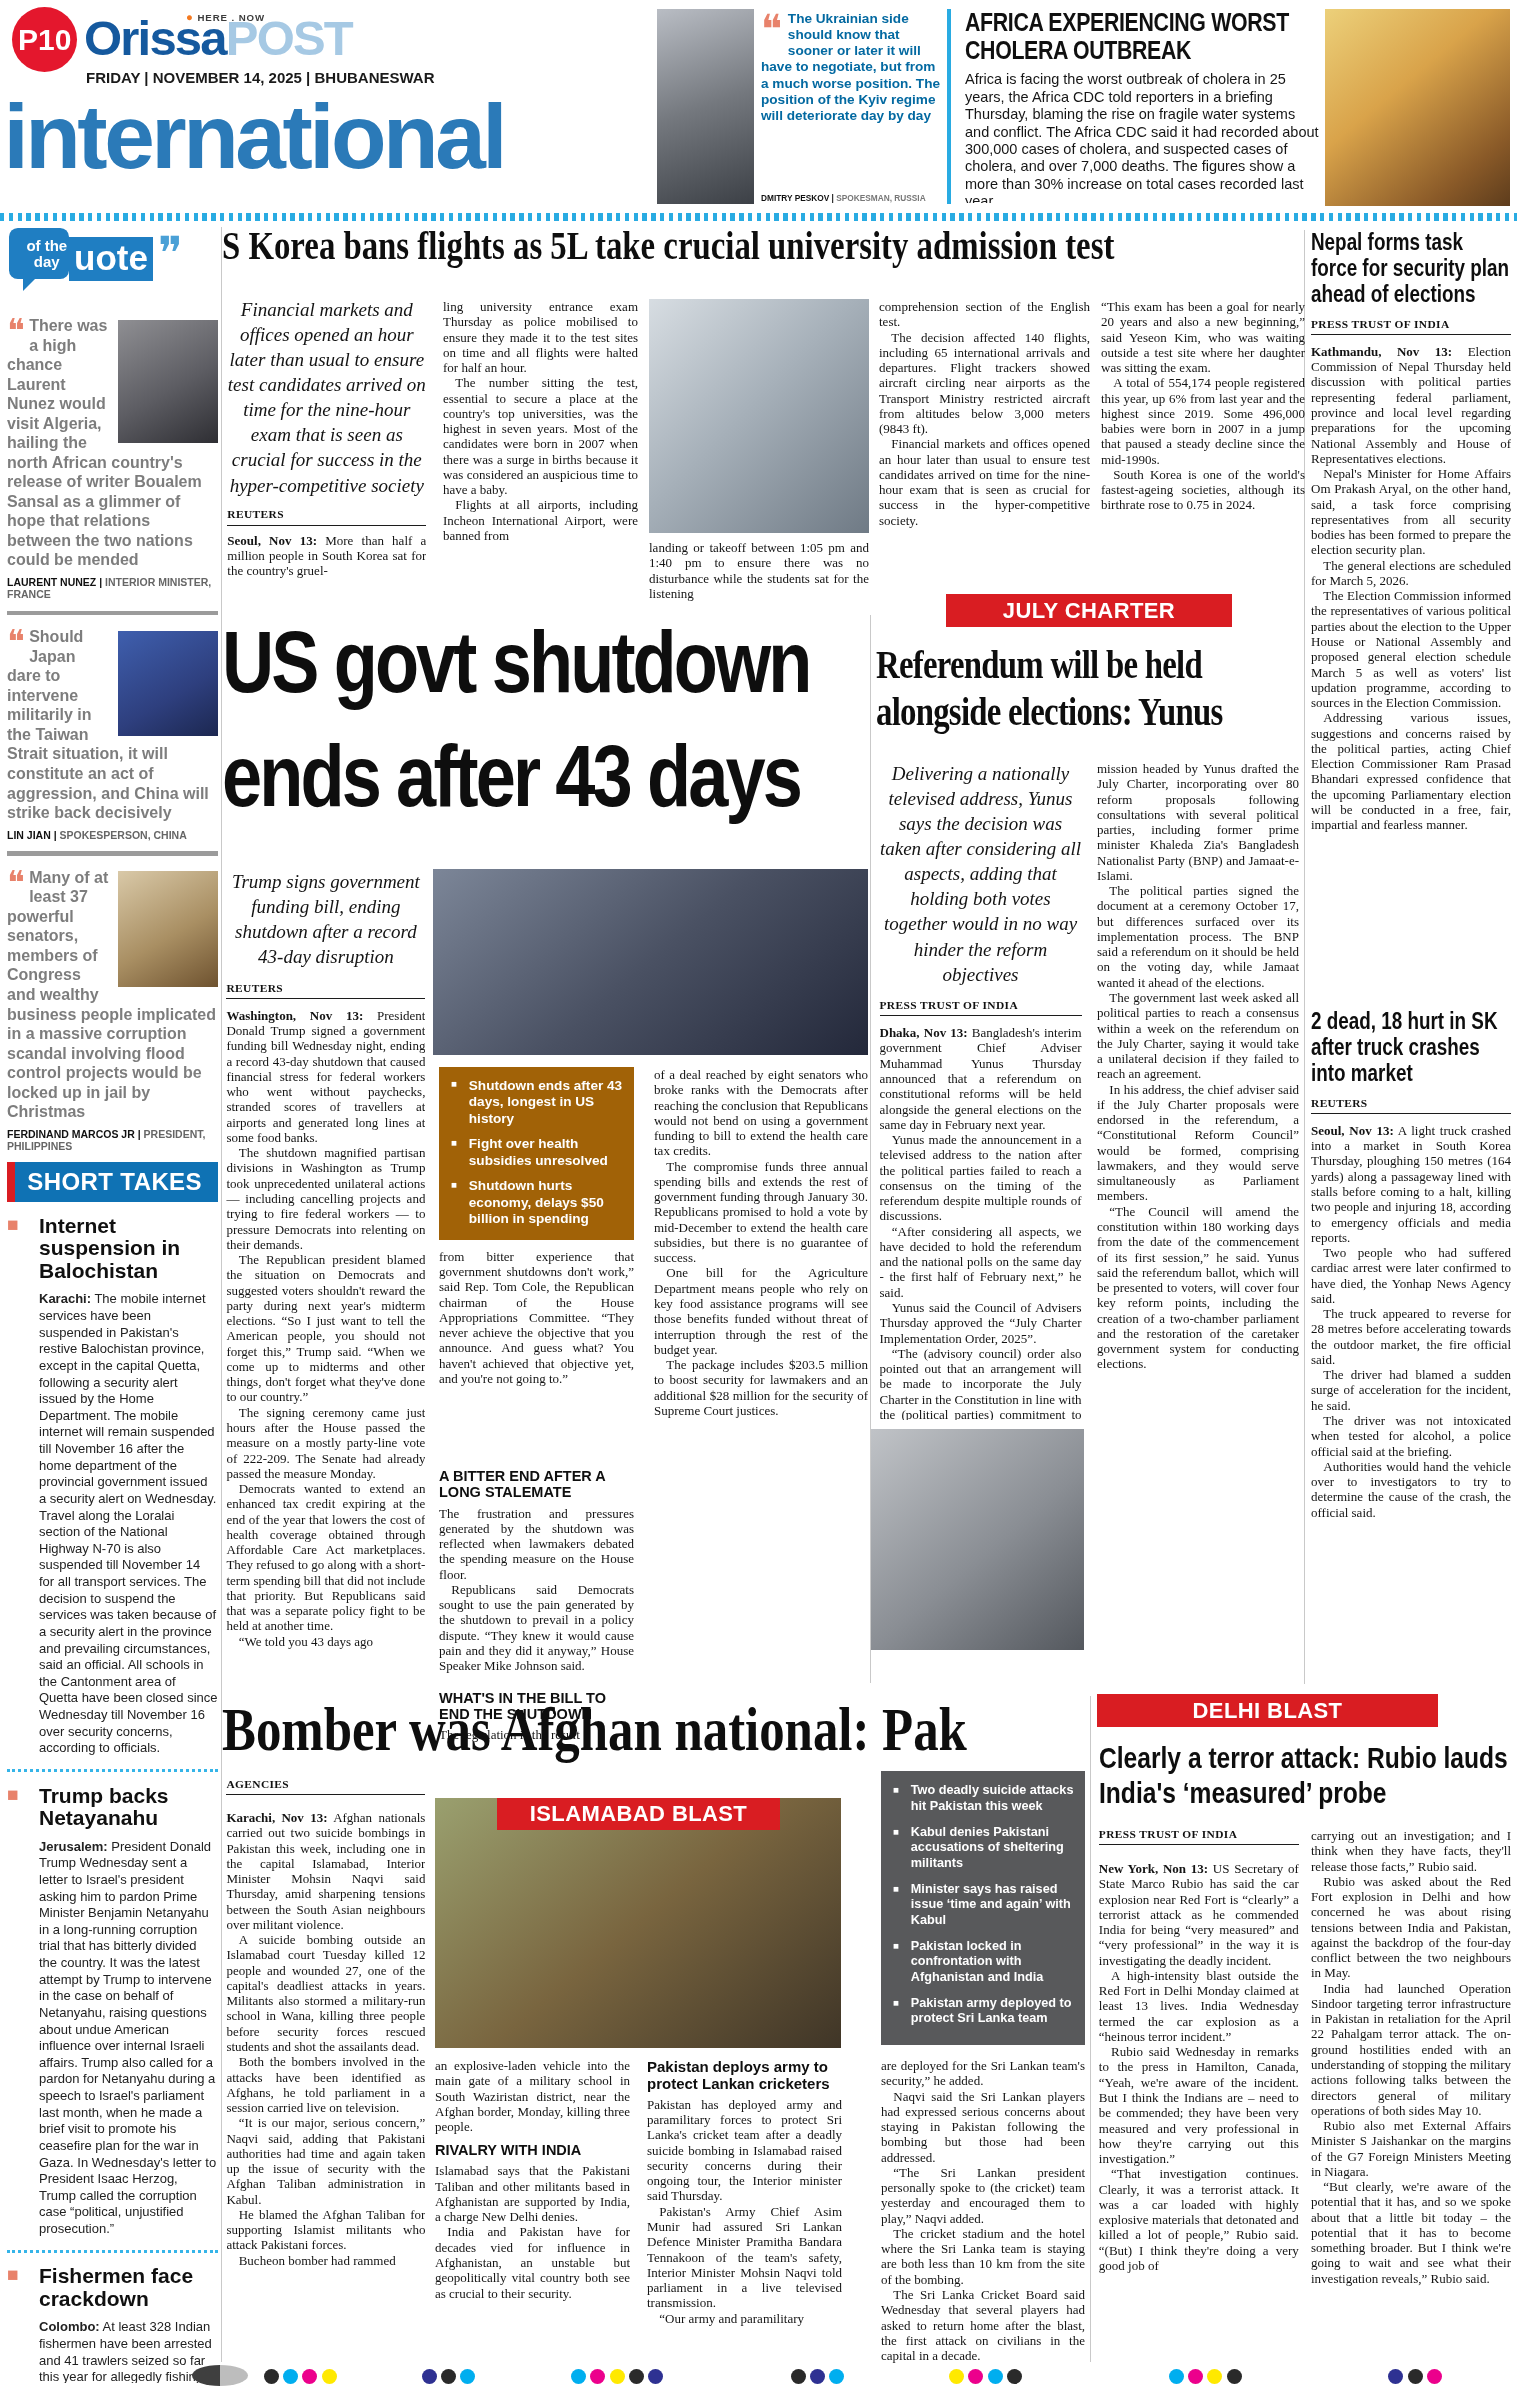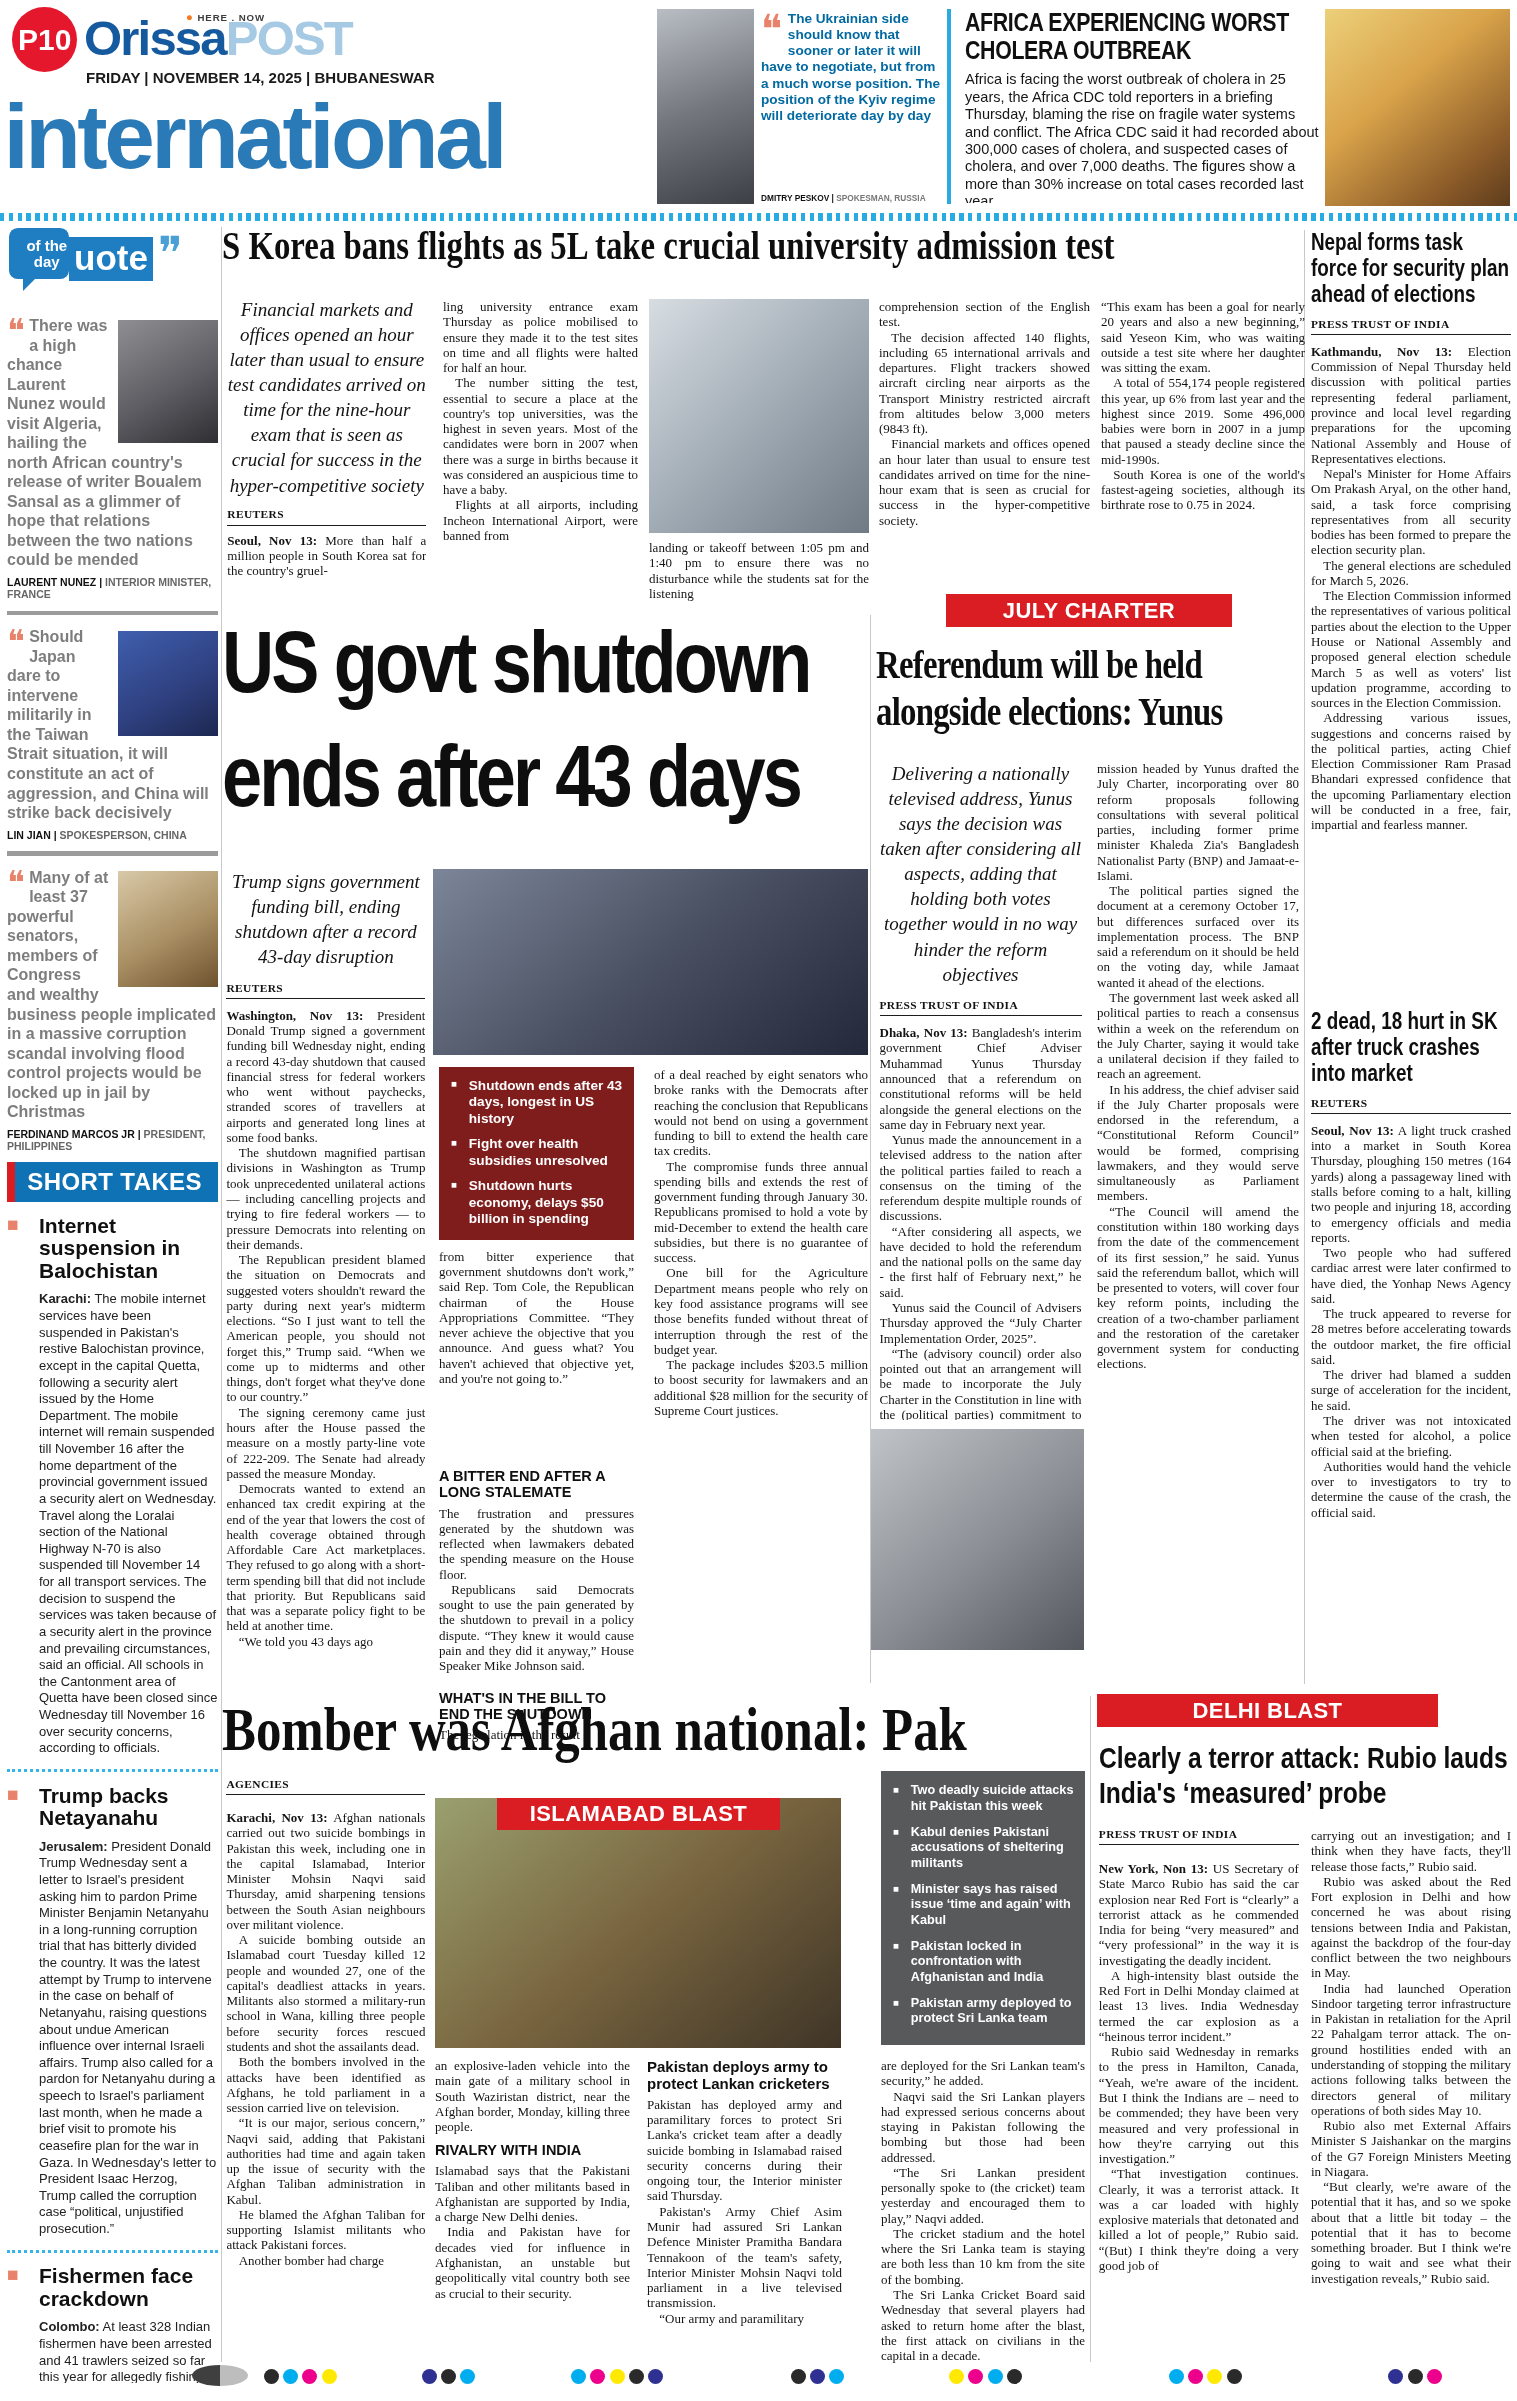--- a/index.html
+++ b/index.html
@@ -47,21 +47,21 @@
   .ph-exam{background:linear-gradient(135deg,#d7dde2 0%,#a7b1ba 45%,#6f7a85 100%);}
   .ph-trump{background:linear-gradient(140deg,#7c8698 0%,#4a5163 50%,#23283a 100%);}
   .ph-yunus{background:linear-gradient(140deg,#c0c3c7 0%,#8a8e94 55%,#54585e 100%);}
   .ph-blast{background:linear-gradient(140deg,#9aa06f 0%,#79653f 50%,#3f3527 100%);}
   .ph-nunez{background:linear-gradient(150deg,#8f8f93 0%,#5d5d63 55%,#2e2e33 100%);}
   .ph-lin{background:linear-gradient(150deg,#3f5fae 0%,#2e3f7e 60%,#1c2750 100%);}
   .ph-marcos{background:linear-gradient(150deg,#d9c9a8 0%,#a98f63 55%,#6e522f 100%);}
   .kicker{background:#d91d22;color:#fff;display:flex;align-items:center;justify-content:center;
           font:800 22px "Liberation Sans",sans-serif;letter-spacing:0.4px;}
   .col-subhead{font:800 14.5px/1.15 "Liberation Sans",sans-serif;color:#0f0f0f;margin:8px 0 4.4px;text-align:left;}
-  .redbox{background:#7f1d1d;color:#fff;padding:10.5px 10.5px 3.5px;}
+  .redbox{background:#a16207;color:#fff;padding:10.5px 10.5px 3.5px;}
   .redbox p, .graybox p{position:relative;padding-left:19.3px;margin:0 0 8.8px;text-indent:0;
           font:700 13.6px/1.22 "Liberation Sans",sans-serif;text-align:left;}
   .redbox p::before, .graybox p::before{content:"■";position:absolute;left:1.8px;top:0.9px;font-size:9.7px;}
   .graybox{background:#58595b;color:#fff;padding:12.3px 10.5px 3.5px;}
   .graybox p{font-size:12.7px;margin-bottom:10.5px;}
   .vrule{background:#c9c9c9;width:0.9px;}
 
   
   .rail{left:7px;top:221px;width:211px;height:2162px;overflow:hidden;}
   .qotd{position:relative;height:76px;margin:7px 0 12.3px;}
@@ -310,21 +310,21 @@
 
   <div class="abs" style="left:222px;top:1694px;width:867px;height:703px;">
     <h1 class="hl-ser cond" style="position:absolute;left:0;top:3.5px;width:1058px;font-size:62px;line-height:1;">Bomber was Afghan national: Pak</h1>
     <div class="abs byline" style="left:4.4px;top:84px;width:199px;">AGENCIES</div>
     <div class="abs bodycol" style="left:4.4px;top:116px;width:199px;height:582px;">
         <p><b>Karachi, Nov 13:</b> Afghan nationals carried out two suicide bombings in Pakistan this week, including one in the capital Islamabad, Interior Minister Mohsin Naqvi said Thursday, amid sharpening tensions between the South Asian neighbours over militant violence.</p>
         <p>A suicide bombing outside an Islamabad court Tuesday killed 12 people and wounded 27, one of the capital's deadliest attacks in years. Militants also stormed a military-run school in Wana, killing three people before security forces rescued students and shot the assailants dead.</p>
         <p>Both the bombers involved in the attacks have been identified as Afghans, he told parliament in a session carried live on television.</p>
         <p>“It is our major, serious concern,” Naqvi said, adding that Pakistani authorities had time and again taken up the issue of security with the Afghan Taliban administration in Kabul.</p>
         <p>He blamed the Afghan Taliban for supporting Islamist militants who attack Pakistani forces.</p>
-        <p>Another bomber had charge</p>
+        <p>Bucheon bomber had rammed</p>
       </div>
     <div class="abs photo ph-blast" style="left:213px;top:104px;width:406px;height:250px;">
       <div class="kicker" style="position:absolute;left:62px;top:0;width:283px;height:32px;">ISLAMABAD BLAST</div>
     </div>
     <div class="abs" style="left:213px;top:364px;width:195px;height:336px;overflow:hidden;">
       <div class="bodycol">
           <p>an explosive-laden vehicle into the main gate of a military school in South Waziristan district, near the Afghan border, Monday, killing three people.</p>
         </div>
       <h4 class="col-subhead">RIVALRY WITH INDIA</h4>
       <div class="bodycol">

